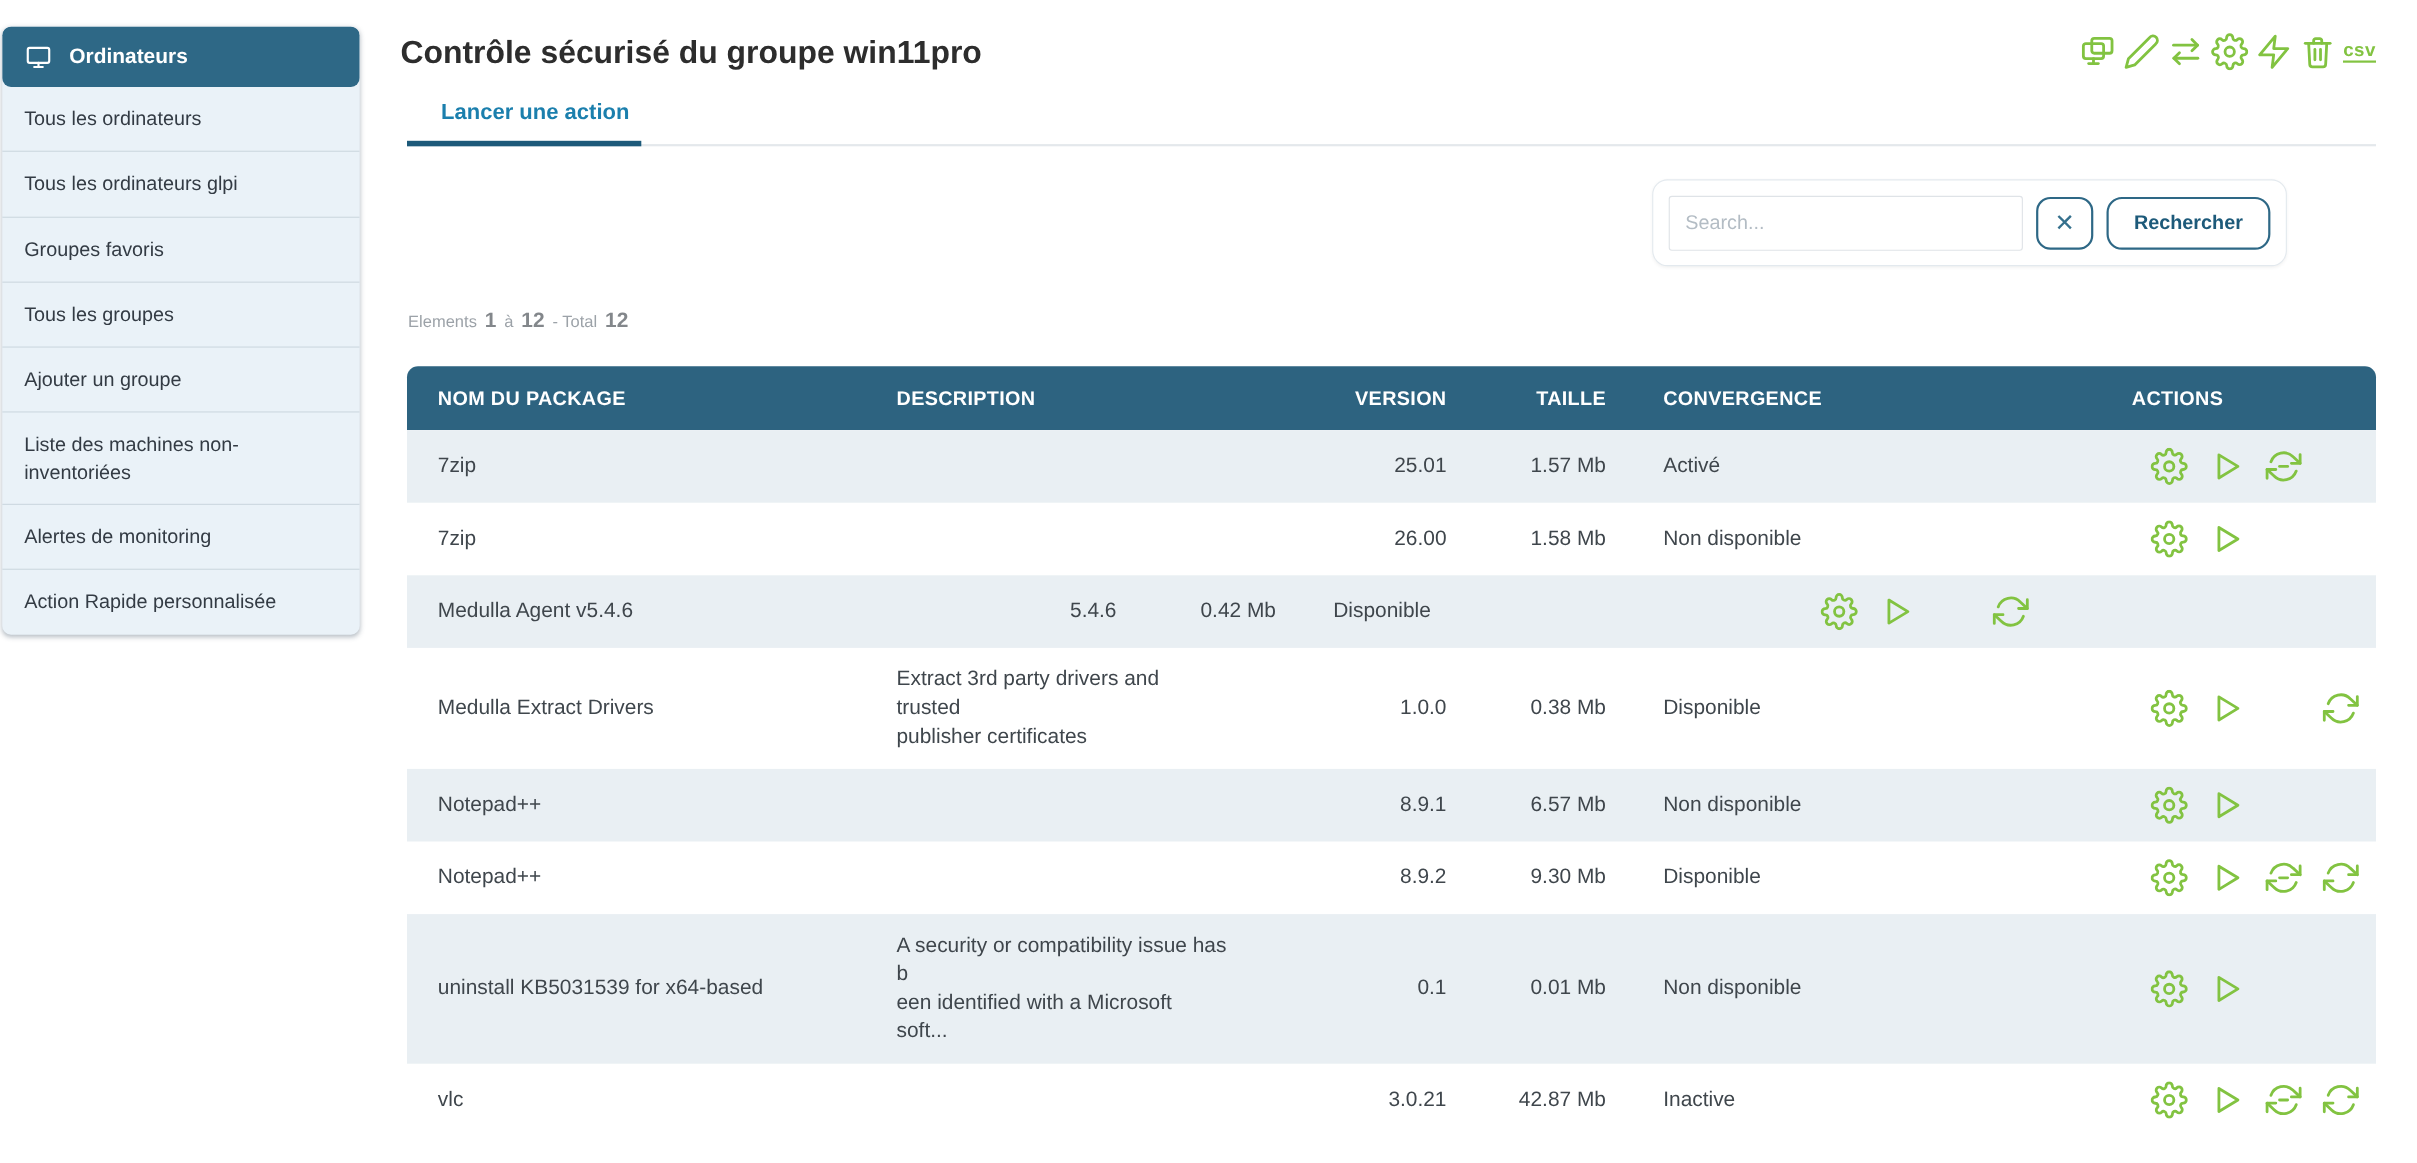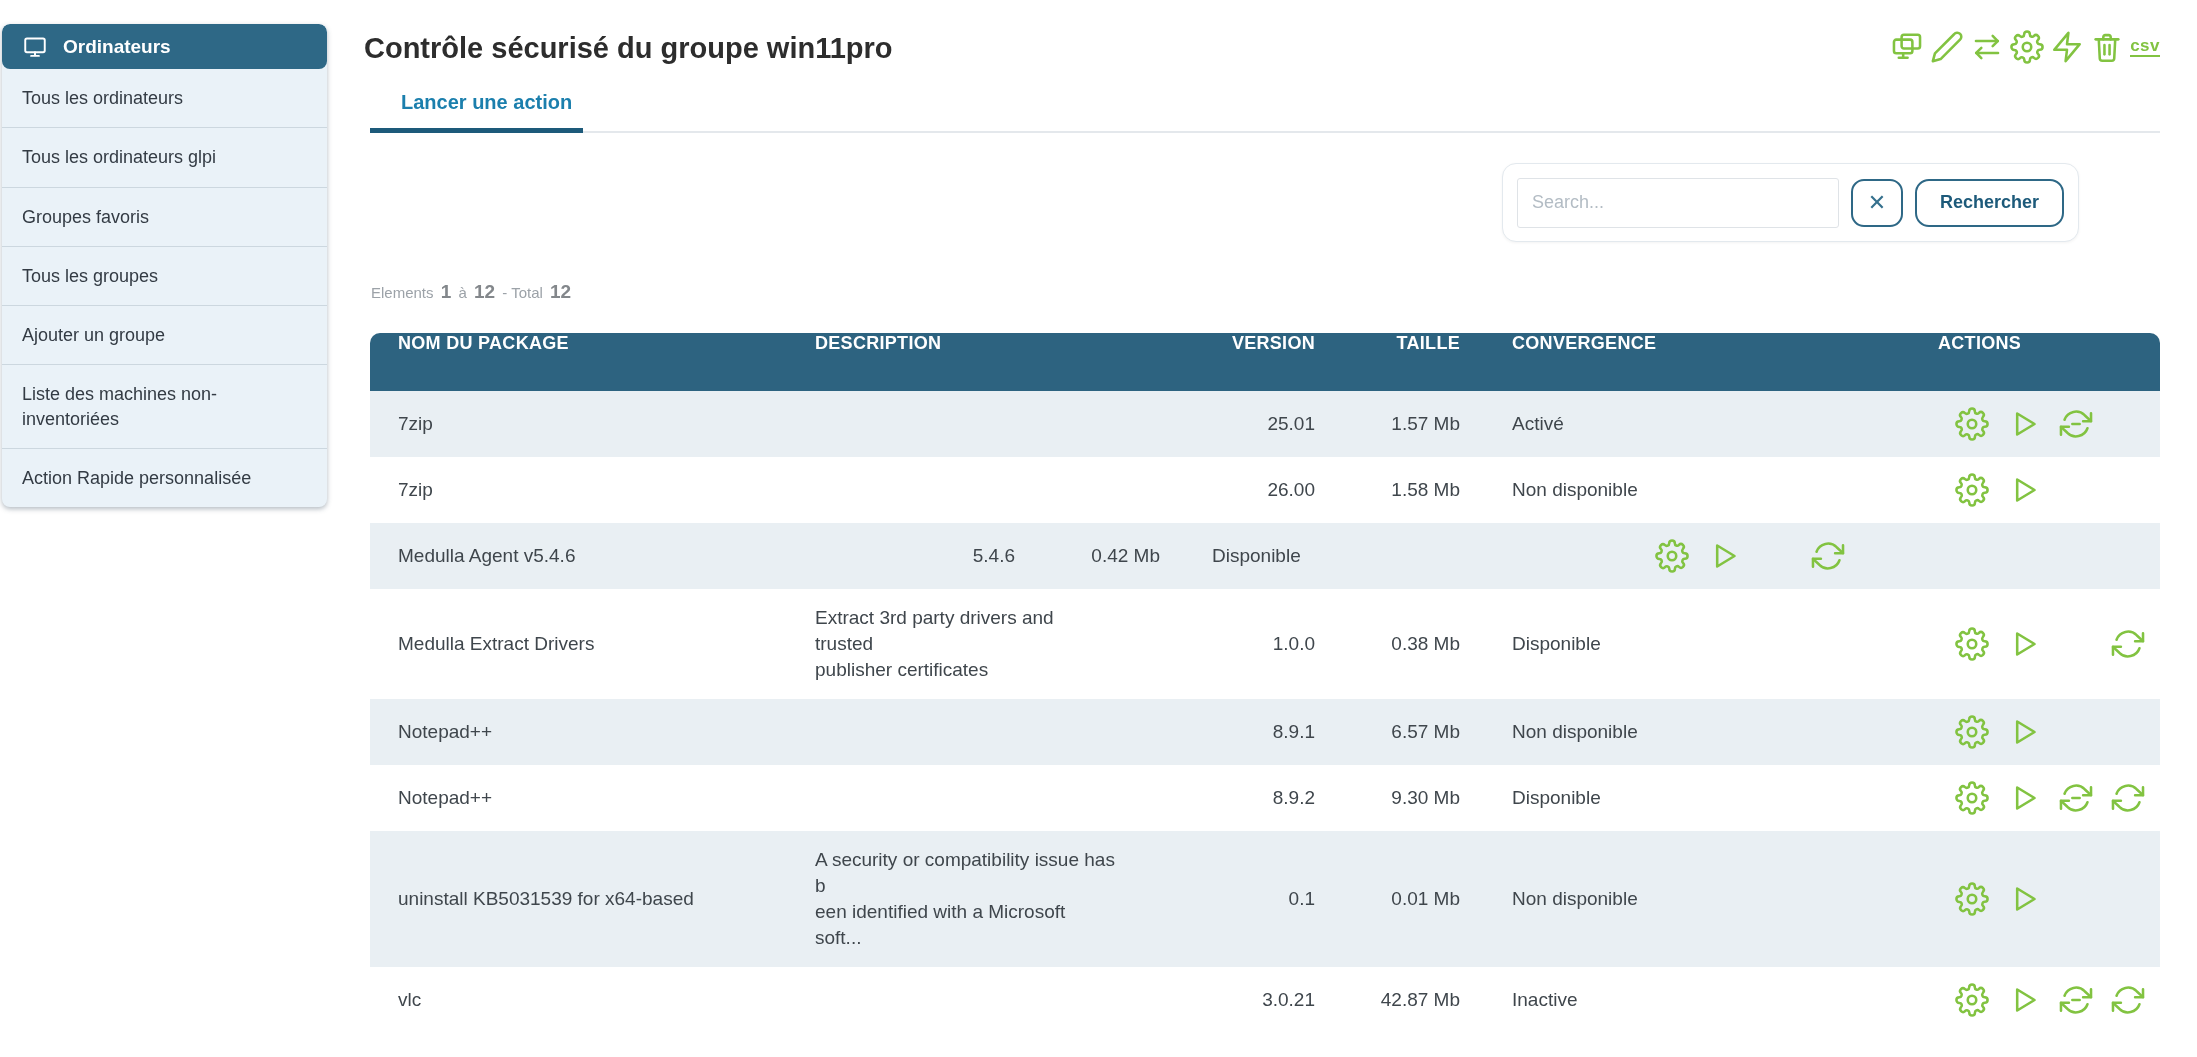--- a/index.html
+++ b/index.html
@@ -10,21 +10,21 @@
   }
 
   
   .sidebar {
     position:absolute; left:2px; top:24px; width:325px;
     background:#eaf2f8; border-radius:8px;
     box-shadow:0 2px 5px rgba(40,60,80,.35);
     overflow:hidden;
   }
   .sidebar-header {
-    background:#2e6886; color:#fff; height:45px;
+    background:#2e6886; color:#fff; height:55px;
     display:flex; align-items:center; gap:15px; padding:0 20px;
     font-size:19px; font-weight:bold; border-radius:8px;
   }
   .sidebar-header .sb-icon { width:26px; height:26px; flex:0 0 auto; }
   .sidebar-header .sb-icon svg { width:100%; height:100%; }
   .sidebar-item {
     padding:17px 20px; font-size:18px; line-height:1.35; color:#333b44; cursor:pointer;
   }
   .sidebar-item + .sidebar-item { border-top:1px solid #ccd7df; }
 
@@ -81,21 +81,21 @@
   .pagination {
     position:absolute; left:371px; top:281px;
     font-size:15px; color:#9ca2a8;
   }
   .pagination b { font-size:19px; color:#83878b; margin:0 3px; }
 
   
   .pkg-table { position:absolute; left:370px; top:333px; width:1790px; }
   .thead {
     background:#2d6380; height:58px; border-radius:10px 10px 0 0;
-    display:flex; 
+    display:flex; align-items:center;
     color:#fff; font-weight:bold; font-size:18px; letter-spacing:.3px;
   }
   .trow {
     display:flex; align-items:center; min-height:65px; padding:16px 0;
     font-size:19px; color:#3f464c; line-height:26px;
   }
   .tbody .trow:nth-child(odd) { background:#e9eff3; }
   .thead > div, .trow > div { flex:0 0 auto; }
 
   .c-name    { width:445px; padding-left:28px; }
@@ -122,20 +122,21 @@
         </svg></span>
     <span>Ordinateurs</span>
   </div>
   <div id="sidebar-items">
       <div class="sidebar-item">Tous les ordinateurs</div>
       <div class="sidebar-item">Tous les ordinateurs glpi</div>
       <div class="sidebar-item">Groupes favoris</div>
       <div class="sidebar-item">Tous les groupes</div>
       <div class="sidebar-item">Ajouter un groupe</div>
       <div class="sidebar-item">Liste des machines non-inventoriées</div>
+      <div class="sidebar-item">Alertes de monitoring</div>
       <div class="sidebar-item">Action Rapide personnalisée</div>
     </div>
 </nav>
 
 <h1 class="page-title">Contrôle sécurisé du groupe win11pro</h1>
 
 <div class="toolbar" id="toolbar">
     <span class="toolbar-icon"><svg viewBox="0 0 24 24" fill="none" stroke="currentColor" stroke-width="1.8" stroke-linecap="round" stroke-linejoin="round">
         <rect x="8.2" y="3.4" width="13" height="9.6" rx="1.6"></rect>
         <rect x="2.8" y="6.8" width="13" height="9.6" rx="1.6"></rect>

